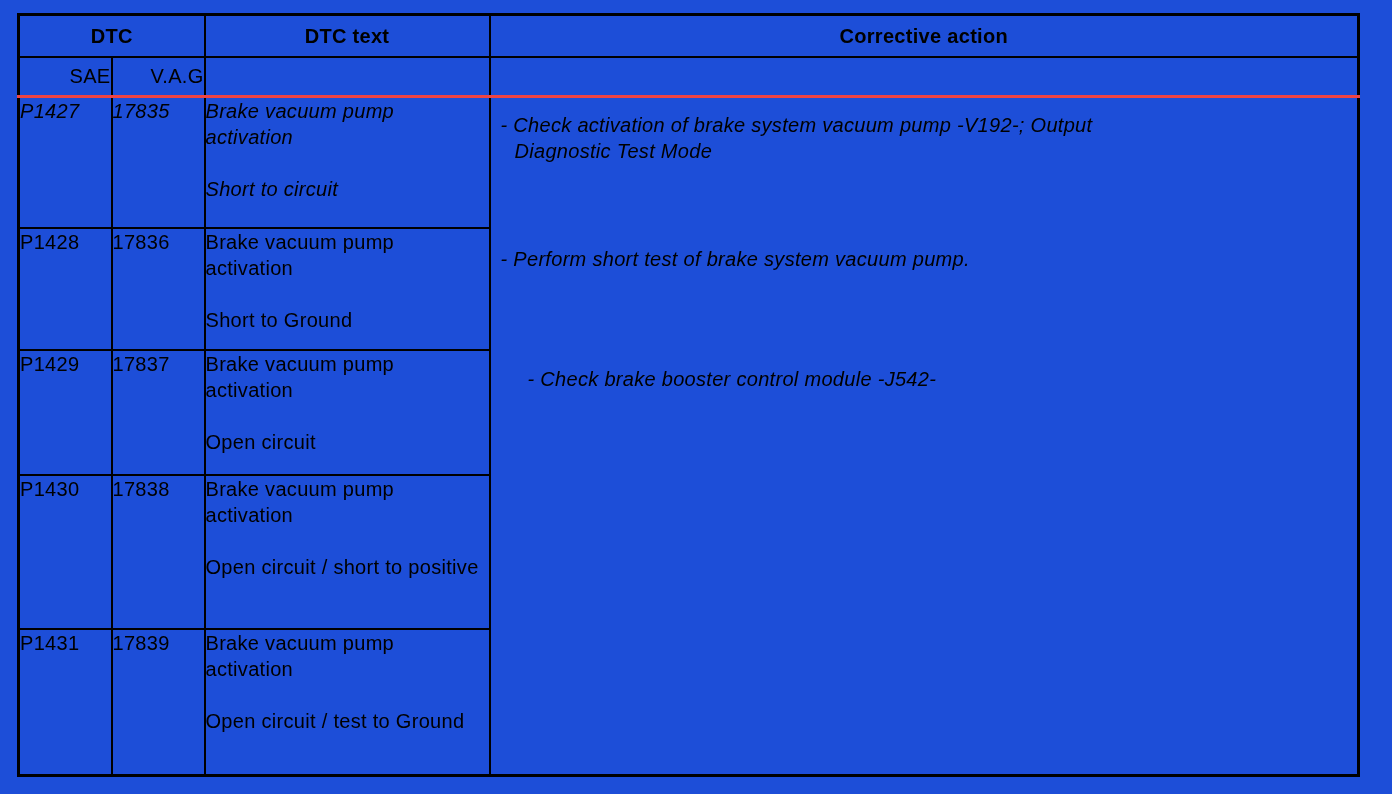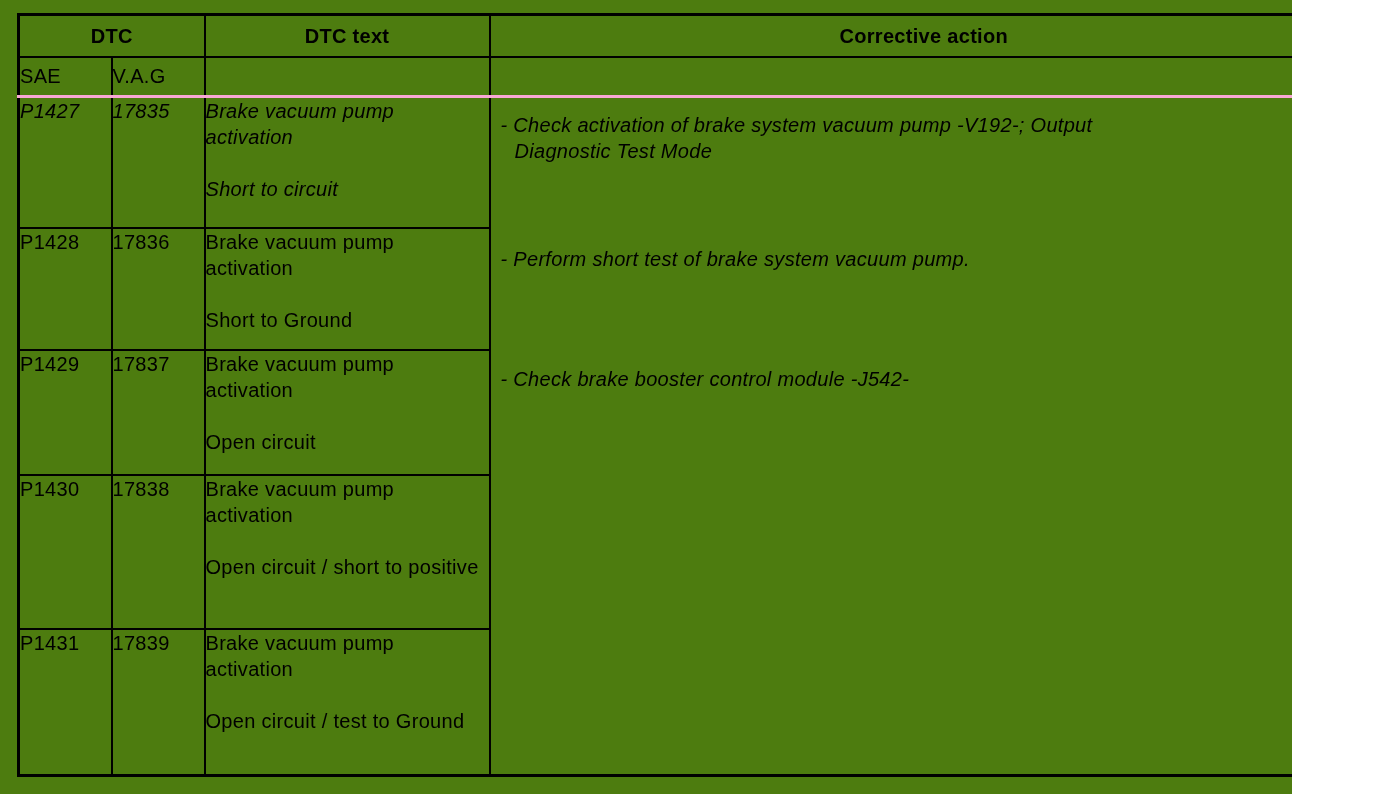--- a/index.html
+++ b/index.html
@@ -7,23 +7,23 @@
     padding: 0;
     background: #ffffff;
     width: 1392px;
     height: 794px;
     font-family: "Liberation Sans", sans-serif;
     color: #000000;
     letter-spacing: 0.3px;
   }
   .page {
     position: relative;
-    width: 1292px;
+    width: 1392px;
     height: 794px;
-    background: #4d7c0f;
+    background: #1d4ed8;
     overflow: hidden;
   }
   table.dtc-table {
     position: absolute;
     left: 17px;
     top: 13px;
     border-collapse: collapse;
     table-layout: fixed;
     width: 1340px;
     border: 3px solid #000000;
@@ -42,23 +42,23 @@
   }
   tr.header-row th {
     font-weight: bold;
     text-align: center;
     vertical-align: middle;
   }
   tr.subheader-row {
     height: 40px;
   }
   tr.subheader-row td {
-    text-align: left;
+    text-align: right;
     vertical-align: middle;
-    border-bottom: 3px solid #f9a8d4;
+    border-bottom: 3px solid #ef4444;
   }
   td.code-cell {
     padding: 10px 6px 0 9px;
   }
   td.text-cell {
     padding: 10px 9px 0 10px;
     margin-top: 44px;
   }
   td.text-cell p {
     margin: 0;
@@ -76,21 +76,21 @@
   td.corrective-cell p {
     position: absolute;
     left: 10px;
     margin: 0;
     max-width: 620px;
     padding-left: 14px;
     text-indent: -14px;
   }
   td.corrective-cell p.action-1 { top: 14px; }
   td.corrective-cell p.action-2 { top: 148px; }
-  td.corrective-cell p.action-3 { top: 268px; }
+  td.corrective-cell p.action-3 { top: 268px; margin-left: 27px; }
   tr.row-0 { height: 131px; font-style: italic; }
   tr.row-1 { height: 122px; }
   tr.row-2 { height: 125px; }
   tr.row-3 { height: 154px; }
   tr.row-4 { height: 147px; }
 </style>
 </head>
 <body>
 
 <div class="page">

